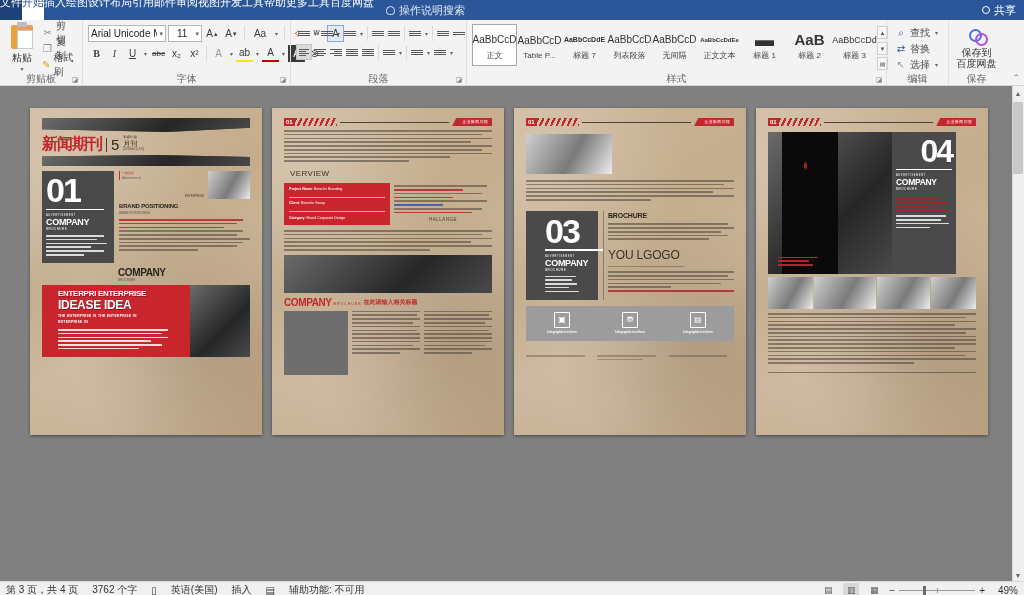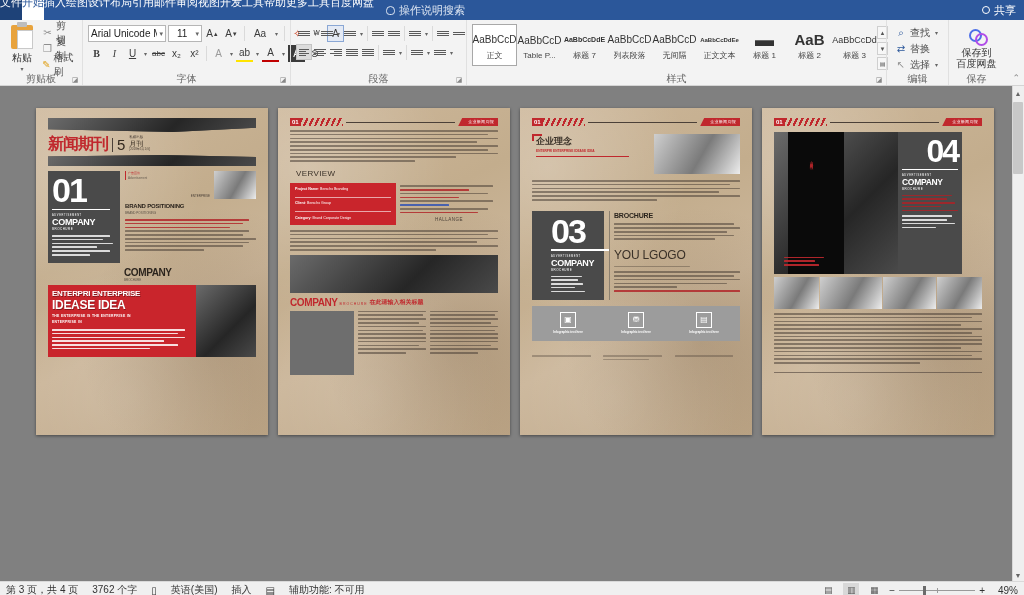--- a/index.html
+++ b/index.html
@@ -99,21 +99,21 @@
     width:232px; height:327px; position:relative; overflow:hidden;
     background:#c6b193;
     background-image:
       radial-gradient(circle at 12% 18%, rgba(255,255,255,.22), transparent 42%),
       radial-gradient(circle at 78% 72%, rgba(90,64,38,.20), transparent 46%),
       radial-gradient(circle at 40% 88%, rgba(255,255,255,.13), transparent 40%),
       linear-gradient(152deg,#cdb79a 0%,#c3ad8d 38%,#cbb69a 62%,#bda687 100%);
     box-shadow:0 1px 3px rgba(0,0,0,.45);
     font-size:2.4px; color:#3a3128; line-height:1.55;
   }
-  .page.p1 { margin-left:8px; }
+  .page.p1 { margin-left:2px; }
   .pg-inner { position:absolute; inset:10px 12px; }
 
   
   .tl { height:1.6px; background:#4a4036; opacity:.55; margin-bottom:2.2px; border-radius:.5px;}
   .tl.red { background:#b01f24; opacity:.8;}
   .tl.blue { background:#2a4fb5; opacity:.8;}
   .tl.w70{width:70%} .tl.w80{width:80%} .tl.w90{width:90%} .tl.w60{width:60%}
   .tl.w95{width:95%} .tl.w50{width:50%} .tl.w100{width:100%}
 
   
@@ -535,21 +535,21 @@
 
         <div style="display:flex;gap:4px;margin-top:5px">
           <div style="width:72px"></div>
           <div style="flex:1">
             <div style="font-size:10px;font-weight:bold;color:#2b241d;letter-spacing:-.4px;line-height:1">COMPANY</div>
             <div style="font-size:3px;color:#5a5045">BROCHURE</div>
           </div>
         </div>
 
         <div style="display:flex;margin-top:3px">
-          <div class="redblock" style="flex:1;padding:5px 4px">
+          <div class="redblock" style="flex:1;padding:5px 16px">
             <div style="font-size:8px;font-weight:bold;line-height:1.05;letter-spacing:-.3px;text-shadow:.6px .6px 0 rgba(0,0,0,.35)">ENTERPRI ENTERPRISE</div>
             <div style="font-size:12px;font-weight:bold;line-height:1.05;letter-spacing:-.3px;margin-bottom:3px;text-shadow:.6px .6px 0 rgba(0,0,0,.35)">IDEASE IDEA</div>
             <div style="font-size:3.4px;font-weight:bold;letter-spacing:.3px">THE ENTERPRISE IS THE ENTERPRISE IN</div>
             <div style="font-size:3.4px;font-weight:bold;letter-spacing:.3px;margin-bottom:4px">ENTERPRISE IN</div>
             <div>
               <div class="tl w95" style="background:#fff;opacity:.85"></div>
               <div class="tl w90" style="background:#fff;opacity:.85"></div>
               <div class="tl w95" style="background:#fff;opacity:.85"></div>
               <div class="tl w80" style="background:#fff;opacity:.85"></div>
               <div class="tl w90" style="background:#fff;opacity:.85"></div>
@@ -653,26 +653,20 @@
 
     <div class="page">
       <div class="pg-inner">
         <div class="hdr">
           <span class="n">01</span>
           <span class="slash"></span>
           <span class="line"></span>
           <span class="tagwrap">企业新闻周报</span>
         </div>
         <div style="display:flex;gap:6px;margin-top:8px">
-          <div style="flex:1">
-            <div style="border-left:2px solid #c0282d;border-top:2px solid #c0282d;width:10px;height:7px;margin-bottom:-6px"></div>
-            <div style="font-size:9px;font-weight:bold;color:#3a3128;margin-left:4px">企业理念</div>
-            <div style="font-size:3.2px;font-weight:bold;color:#c0282d;margin-left:4px">ENTERPRI ENTERPRISE IDEASE IDEA</div>
-            <div style="height:.6px;background:#c0282d;margin:2px 0 0 4px;width:80%"></div>
-          </div>
           <div class="photo light" style="width:86px;height:40px"></div>
         </div>
         <div style="margin-top:6px">
           <div class="tl w100"></div>
             <div class="tl w95"></div>
             <div class="tl w100"></div>
           <div class="tl w90"></div>
             <div class="tl w100"></div>
             <div class="tl w60"></div>
         </div>

